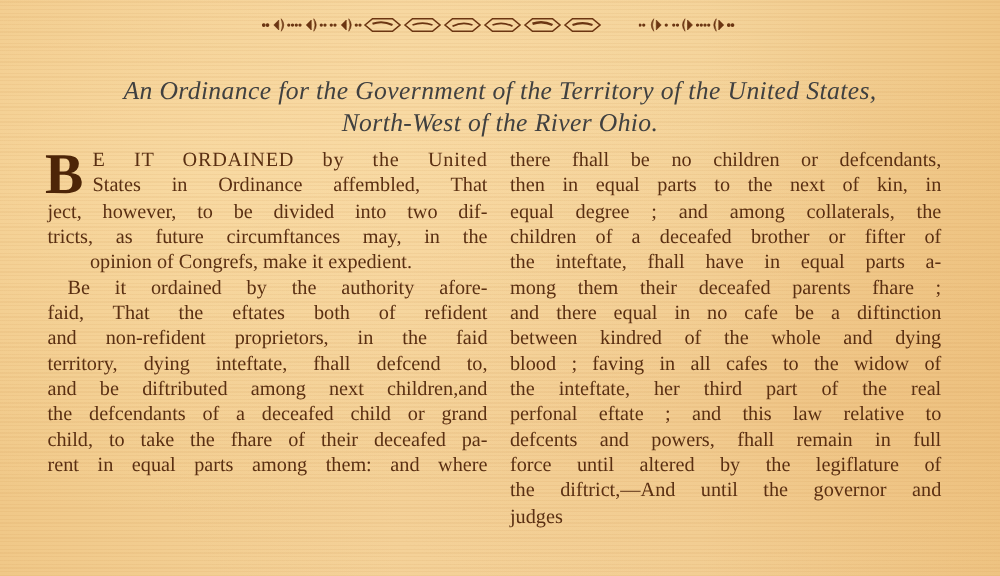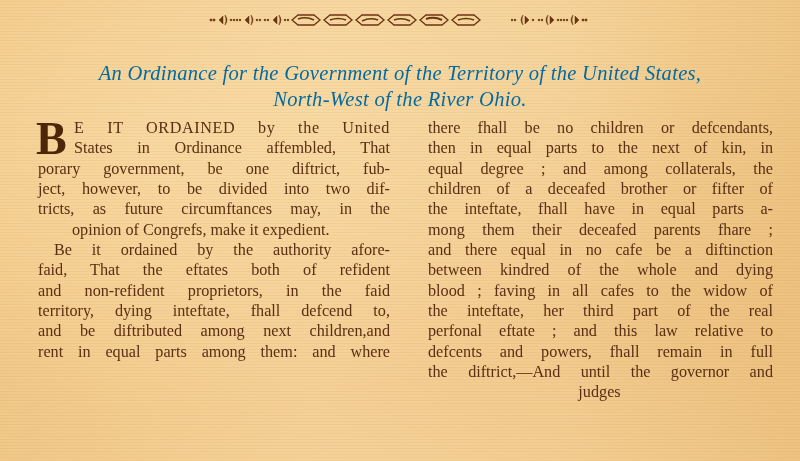--- a/index.html
+++ b/index.html
@@ -32,32 +32,32 @@
     .title {
       position: absolute;
       top: 60px;
       left: 0;
       width: 800px;
       text-align: center;
       font-style: italic;
       font-size: 20.5px;
       line-height: 26px;
       letter-spacing: 0.3px;
-      color: #0369a1;
+      color: #404040;
     }
     .col {
       position: absolute;
       top: 118px;
       font-size: 16.2px;
       line-height: 20.35px;
       color: #5a2f12;
       text-align: justify;
     }
     .col-left { left: 38px; width: 352px; }
-    .col-right { left: 428px; width: 345px; }
+    .col-right { left: 408px; width: 345px; }
     .line {
       display: block;
       white-space: nowrap;
       text-align: justify;
       text-align-last: justify;
       height: 20.35px;
     }
     .line.last { text-align-last: left; margin-left: 34px; }
     .line.indent { padding-left: 16px; }
     .dropcap-wrap {
@@ -70,21 +70,21 @@
       font-size: 46px;
       line-height: 40px;
       font-weight: bold;
       color: #4d2508;
     }
     .line.cap1 { padding-left: 36px; }
     .line.cap2 { padding-left: 36px; }
     .smallcaps { letter-spacing: 0.6px; }
     .catchword {
       display: block;
-      text-align: center;
+      text-align: left;
       height: 20.35px;
       padding-right: 2px;
     }
   </style>
 </head>
 <body>
 
 <div class="ornament">
   <svg width="300" height="14" viewBox="0 0 300 14">
     <g fill="#6b3512" stroke="#6b3512">
@@ -145,43 +145,45 @@
 <div class="title">
   <div>An Ordinance for the Government of the Territory of the United States,</div>
   <div>North-West of the River Ohio.</div>
 </div>
 
 <div class="col col-left">
   <div class="dropcap-wrap">
     <span class="dropcap">B</span>
     <span class="line cap1 smallcaps">E IT ORDAINED by the United</span>
     <span class="line cap2">States in Ordinance affembled, That</span>
-    <span class="line">porary government, be one diftrict, fub-</span>
     <span class="line">ject, however, to be divided into two dif-</span>
     <span class="line">tricts, as future circumftances may, in the</span>
     <span class="line last">opinion of Congrefs, make it expedient.</span>
   </div>
   <div>
     <span class="line indent">Be it ordained by the authority afore-</span>
     <span class="line">faid, That the eftates both of refident</span>
     <span class="line">and non-refident proprietors, in the faid</span>
     <span class="line">territory, dying inteftate, fhall defcend to,</span>
     <span class="line">and be diftributed among next children,and</span>
+    <span class="line">the defcendants of a deceafed child or grand</span>
+    <span class="line">child, to take the fhare of their deceafed pa-</span>
     <span class="line">rent in equal parts among them: and where</span>
   </div>
 </div>
 
 <div class="col col-right">
   <span class="line">there fhall be no children or defcendants,</span>
   <span class="line">then in equal parts to the next of kin, in</span>
   <span class="line">equal degree ; and among collaterals, the</span>
   <span class="line">children of a deceafed brother or fifter of</span>
   <span class="line">the inteftate, fhall have in equal parts a-</span>
   <span class="line">mong them their deceafed parents fhare ;</span>
   <span class="line">and there equal in no cafe be a diftinction</span>
   <span class="line">between kindred of the whole and dying</span>
   <span class="line">blood ; faving in all cafes to the widow of</span>
   <span class="line">the inteftate, her third part of the real</span>
   <span class="line">perfonal eftate ; and this law relative to</span>
   <span class="line">defcents and powers, fhall remain in full</span>
+  <span class="line">force until altered by the legiflature of</span>
   <span class="line">the diftrict,—And until the governor and</span>
   <span class="catchword">judges</span>
 </div>
 
 </body></html>

